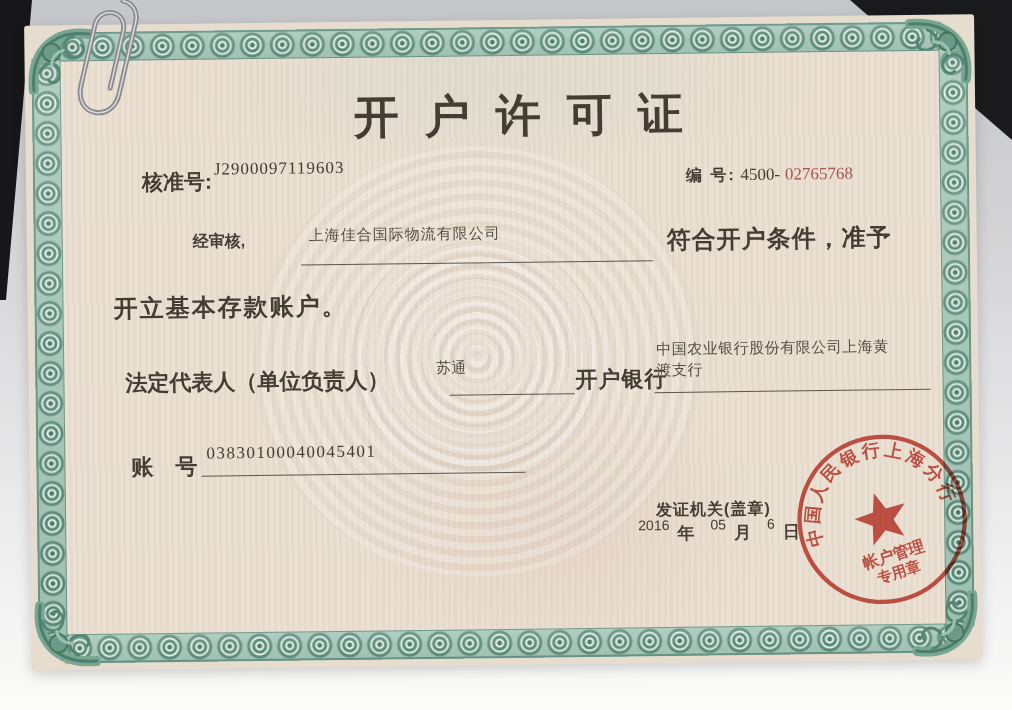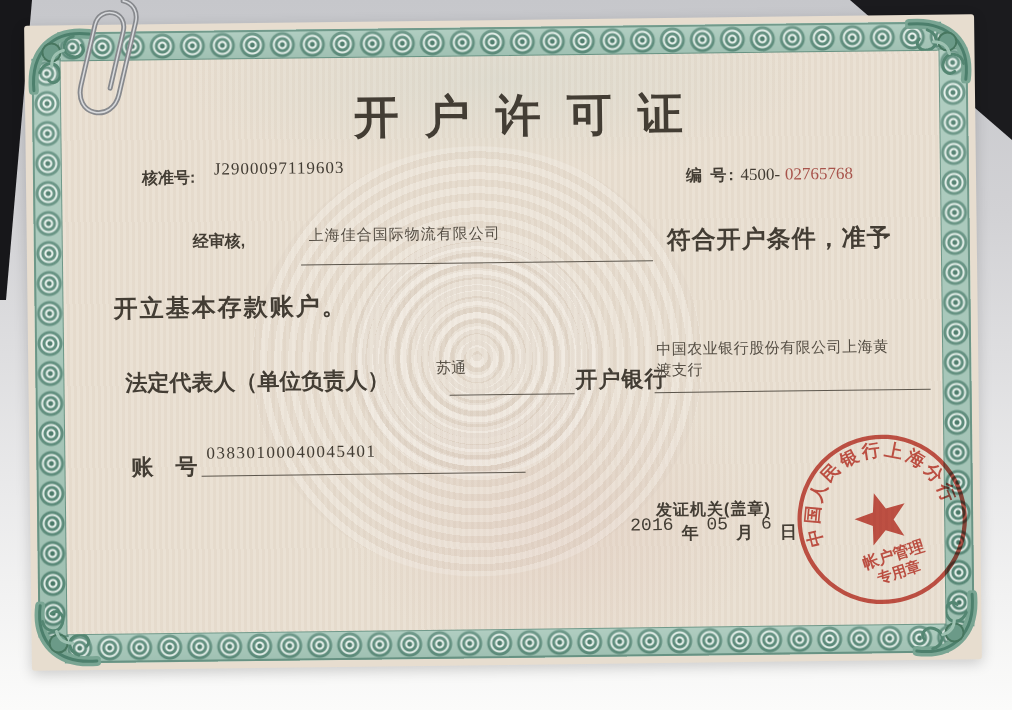--- a/index.html
+++ b/index.html
@@ -48,41 +48,41 @@
     opacity:.4;}
   .title{position:absolute;top:30px;left:0;right:0;text-align:center;
     font-size:45px;font-weight:bold;letter-spacing:26px;text-indent:26px;color:#433d34;
     transform:translateX(18px);}
   .row{position:absolute;white-space:nowrap;}
   .lbl{font-weight:bold;color:#433d34;}
   .hairline{position:absolute;height:0;border-bottom:1.5px solid #5b554c;}
   .serifval{font-family:"Liberation Serif",serif;color:#433d34;}
   .red{color:#a8544c;}
 
-  .approval-lbl{left:80px;top:108px;font-size:16px;}
+  .approval-lbl{left:80px;top:108px;font-size:21px;}
   .approval-val{left:152px;top:100px;font-size:17px;letter-spacing:1px;}
   .serial{left:624px;top:112px;font-size:17px;}
   .serial .lbl{font-size:16px;letter-spacing:2px;}
 
   .audit-prefix{left:130px;top:172px;font-size:16px;}
   .company-val{left:246px;top:168px;font-size:15px;color:#564f45;letter-spacing:1px;}
   .audit-suffix{left:604px;top:170px;font-size:24px;letter-spacing:1px;}
   .audit-line2{left:50px;top:232px;font-size:24px;letter-spacing:2px;}
 
   .legal-lbl{left:61px;top:308px;font-size:22px;}
   .legal-val{left:372px;top:302px;font-size:15px;color:#564f45;}
   .bank-lbl{left:511px;top:310px;font-size:22px;letter-spacing:1px;}
   .bank-val{left:592px;top:284px;width:240px;font-size:15px;line-height:21px;
     color:#564f45;white-space:normal;letter-spacing:.5px;}
   .acct-lbl{left:66px;top:392px;font-size:22px;}
   .acct-val{left:141px;top:384px;font-size:17px;letter-spacing:1.5px;}
 
   .issuer{left:590px;top:446px;font-size:16px;font-weight:bold;color:#433d34;letter-spacing:1px;}
   .dateline{left:564px;top:468px;font-size:17px;color:#433d34;}
-  .dateline .num{font-family:Liberation Mono, monospace;font-size:18px;position:relative;top:-9px;}
+  .dateline .num{font-family:Liberation Sans, sans-serif;font-size:14px;position:relative;top:-9px;margin-left:8px;}
   .dateline .unit{font-weight:bold;margin:0 8px;}
 
   .seal{position:absolute;left:726px;top:378px;width:180px;height:180px;
     transform:rotate(-17deg);opacity:.9;mix-blend-mode:multiply;}
   .seal svg{display:block;}
   .paperclip{position:absolute;left:64px;top:-6px;transform:rotate(13deg);}
 </style>
 </head>
 <body>
 

